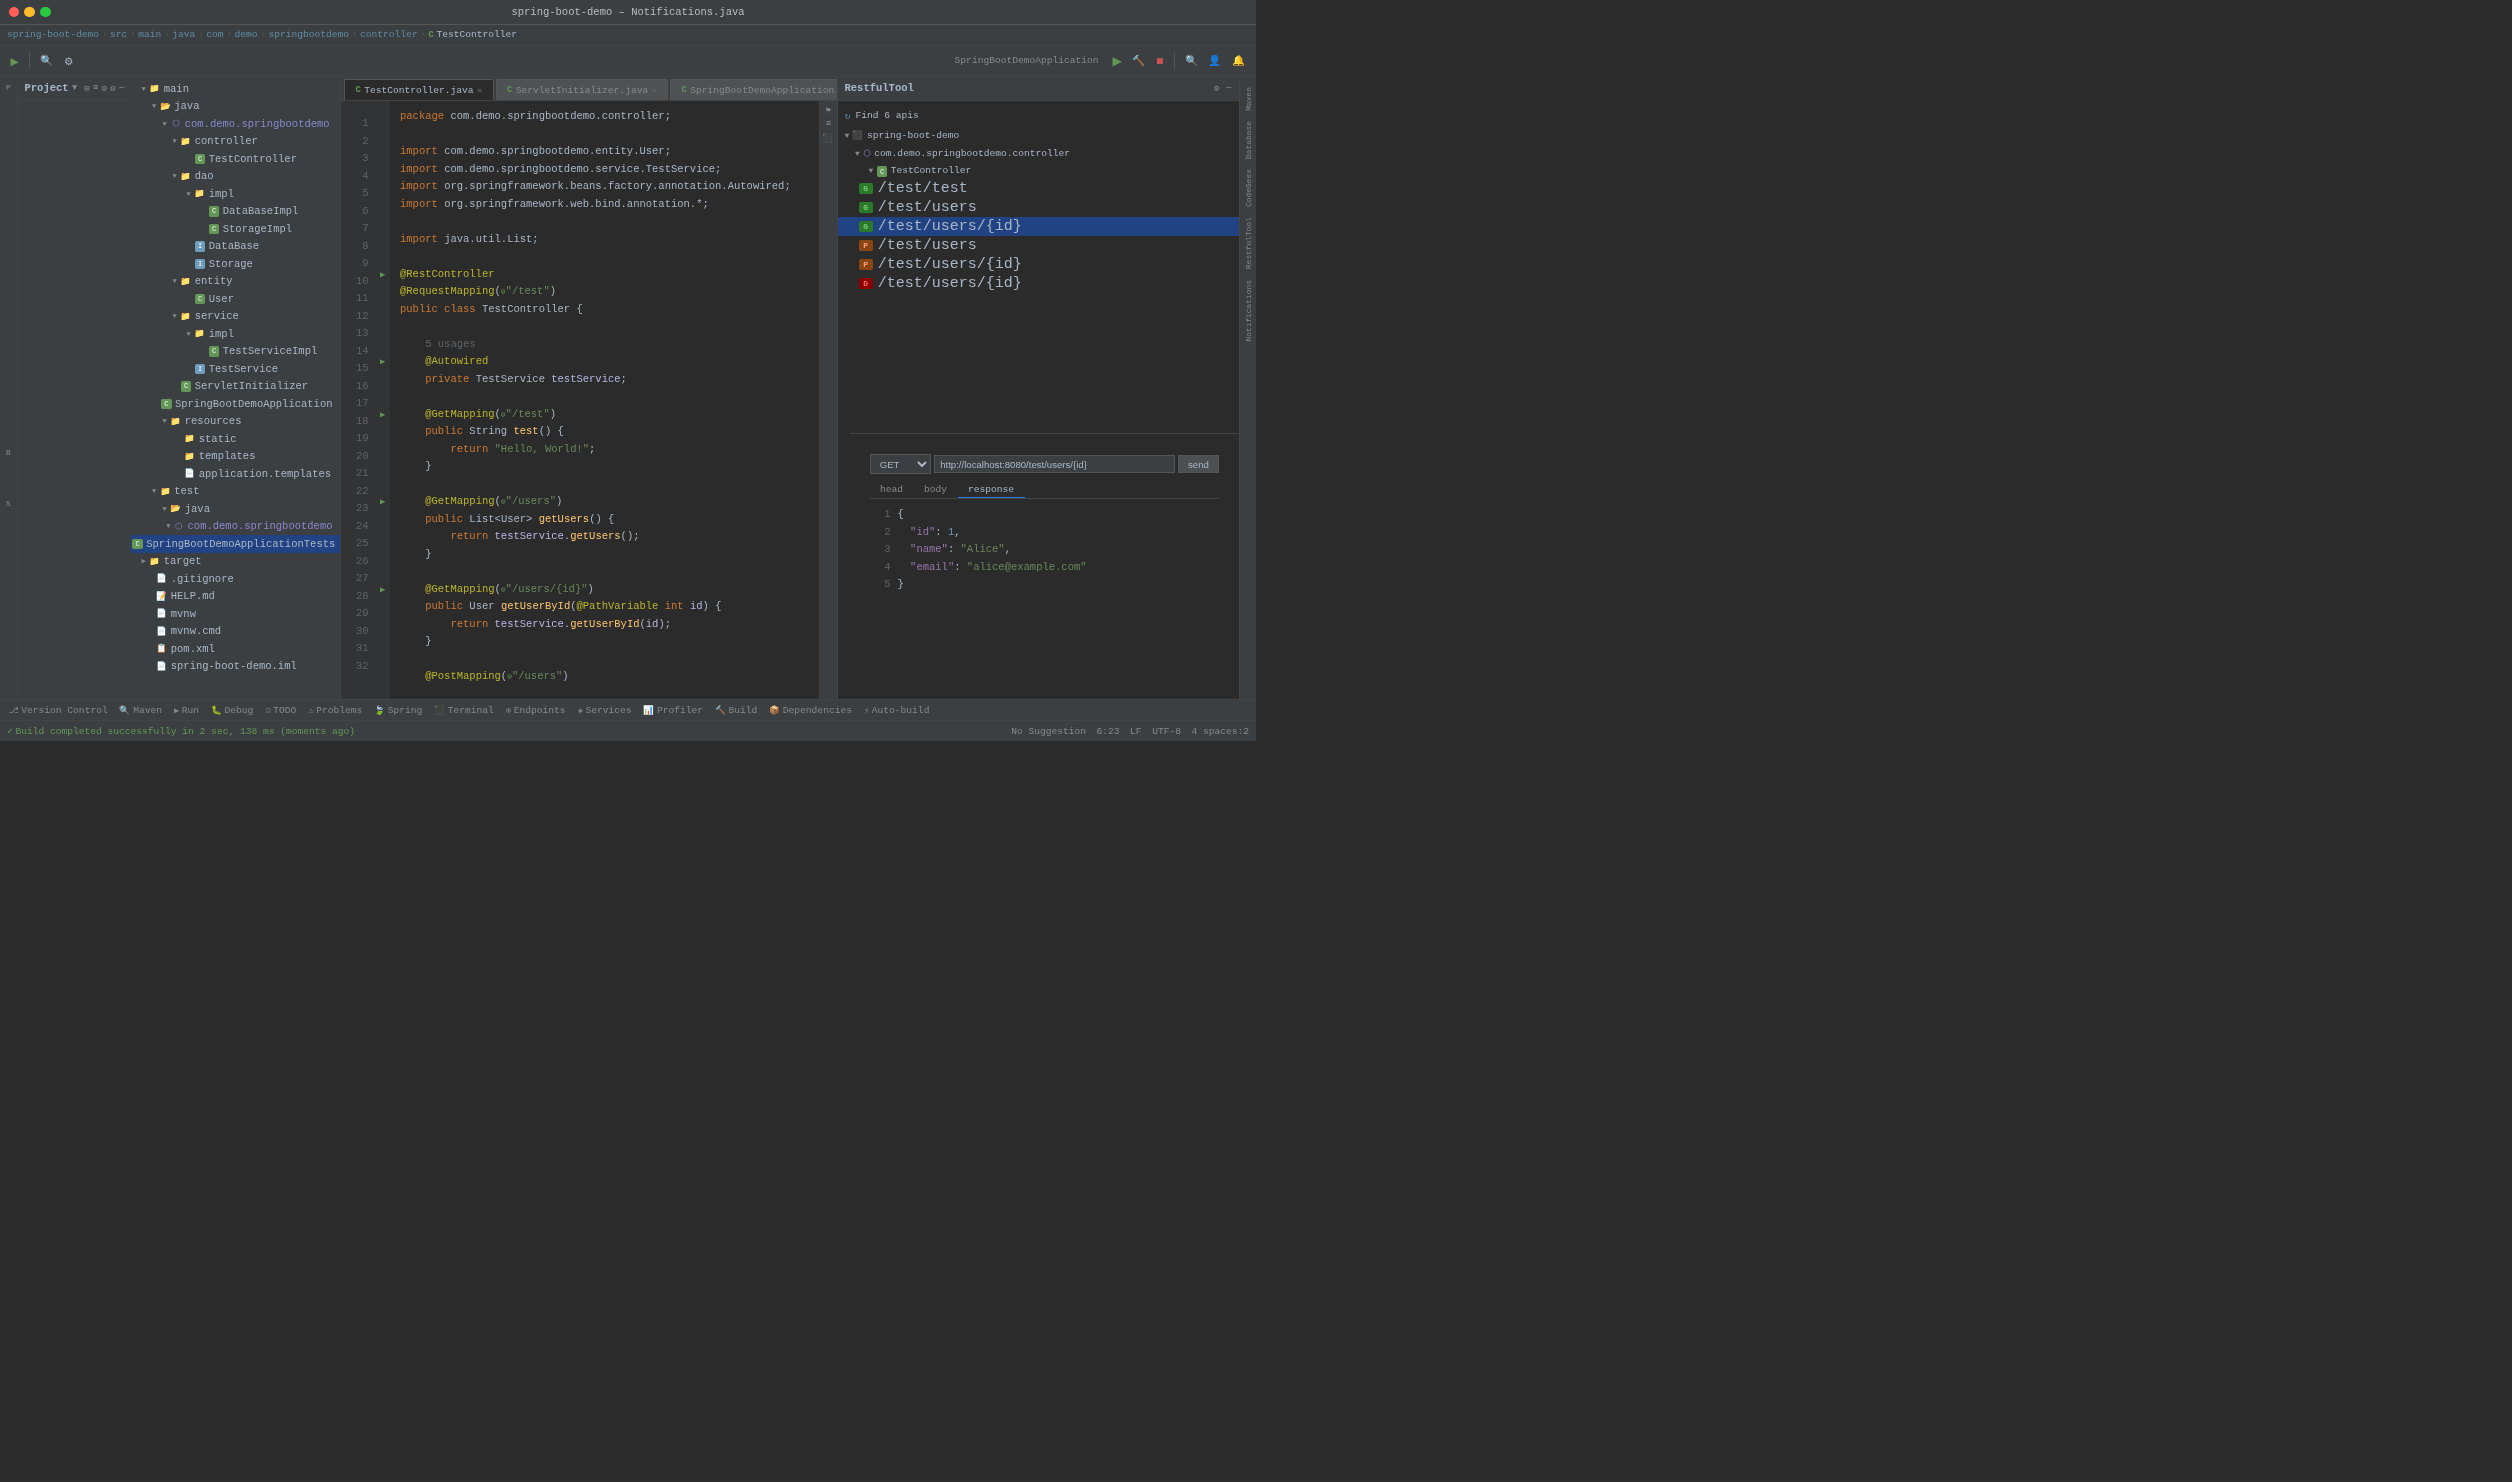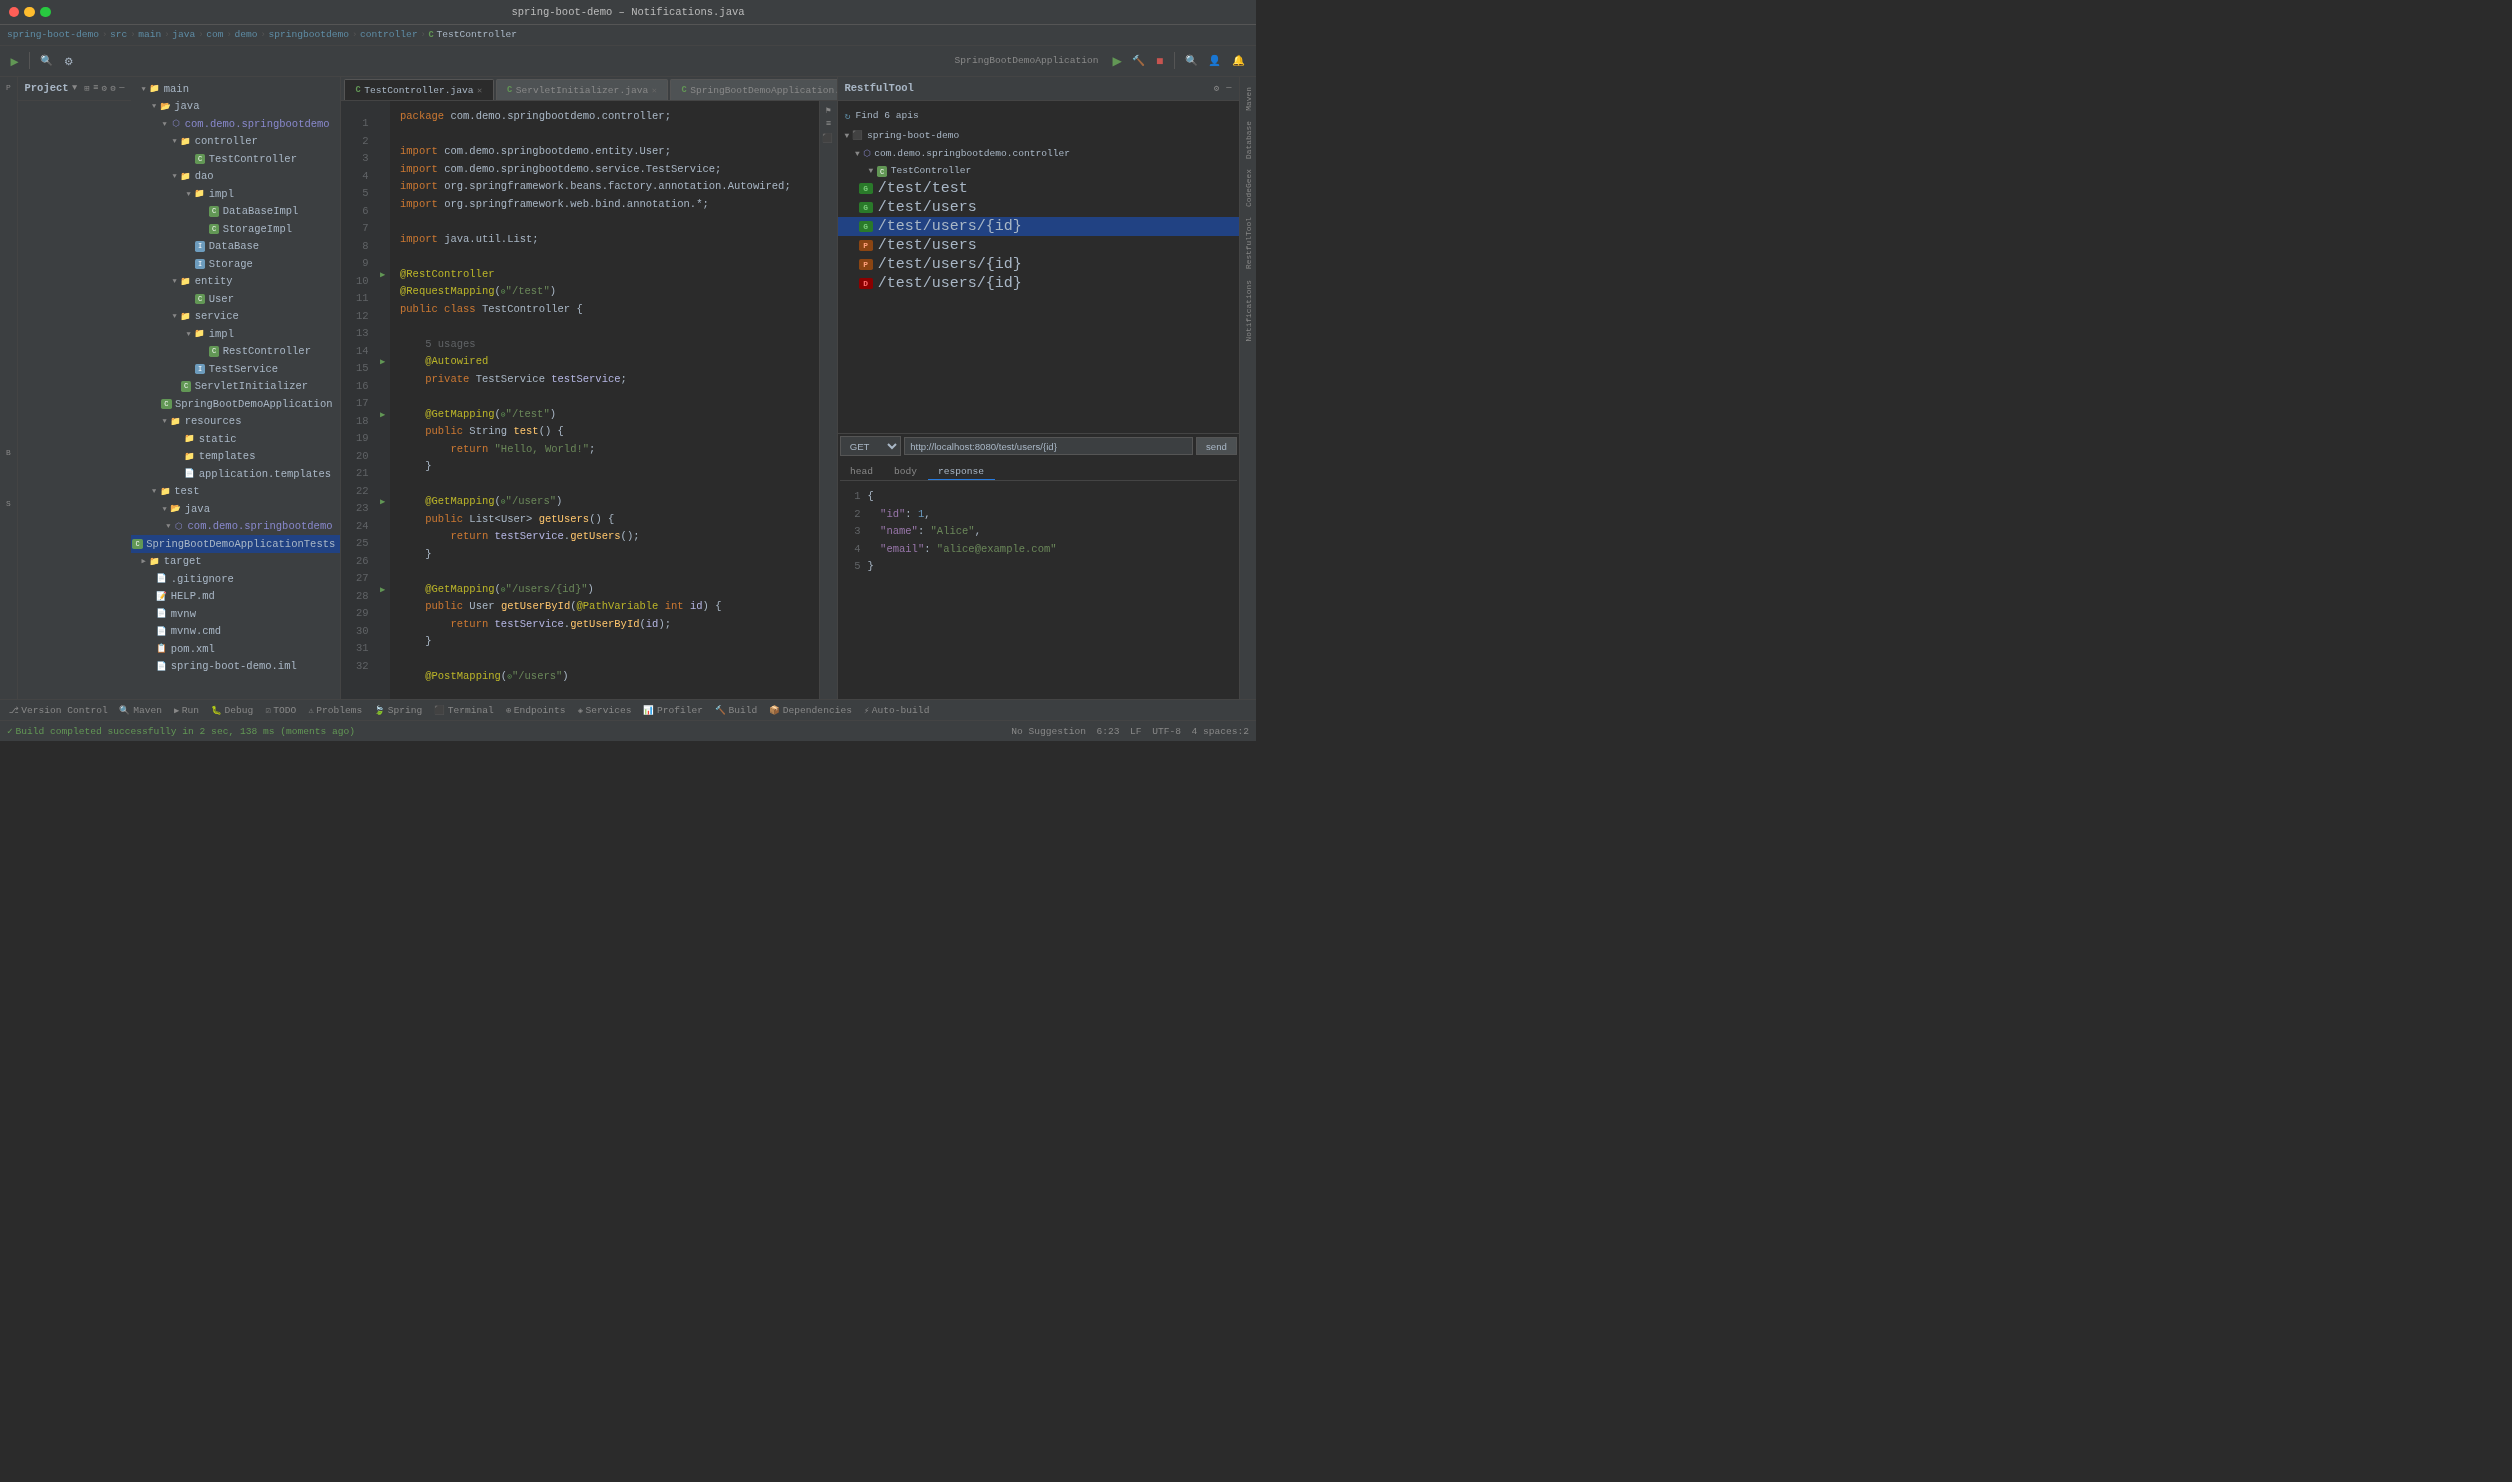--- a/index.html
+++ b/index.html
@@ -316,22 +316,23 @@
       text-align: center;
     }
     .method-g { background: #2a7a2a; color: #7bcc7b; }
     .method-p { background: #8b4513; color: #ffa07a; }
     .method-d { background: #8b0000; color: #ff6b6b; }
     .api-path { font-size: 15px; color: #a9b7c6; }
 
     
     #http-client {
       border-top: 0.9px solid #444;
-      padding: 2px;
-      flex-shrink: 0;
+      padding: 20px;
+      flex-shrink: 0;
+      margin-left: 12px;
     }
     #http-url-bar {
       display: flex;
       gap: 3.5px;
       margin-bottom: 7px;
       align-items: center;
     }
     .method-select {
       background: #3c3f41;
       color: #a9b7c6;
@@ -668,21 +669,21 @@
         <span class="tree-icon folder-icon">📁</span>
         <span class="tree-label">impl</span>
       </div>
 
       <div class="tree-item">
         <span class="tree-indent" style="width:66px;"></span>
         <span class="tree-arrow"> </span>
         <span class="tree-icon">
             <span class="java-c">C</span>
           </span>
-        <span class="tree-label">RestController</span>
+        <span class="tree-label">TestServiceImpl</span>
       </div>
 
       <div class="tree-item">
         <span class="tree-indent" style="width:52px;"></span>
         <span class="tree-arrow"> </span>
         <span class="tree-icon">
             <span class="java-i">I</span>
           </span>
         <span class="tree-label">TestService</span>
       </div>

